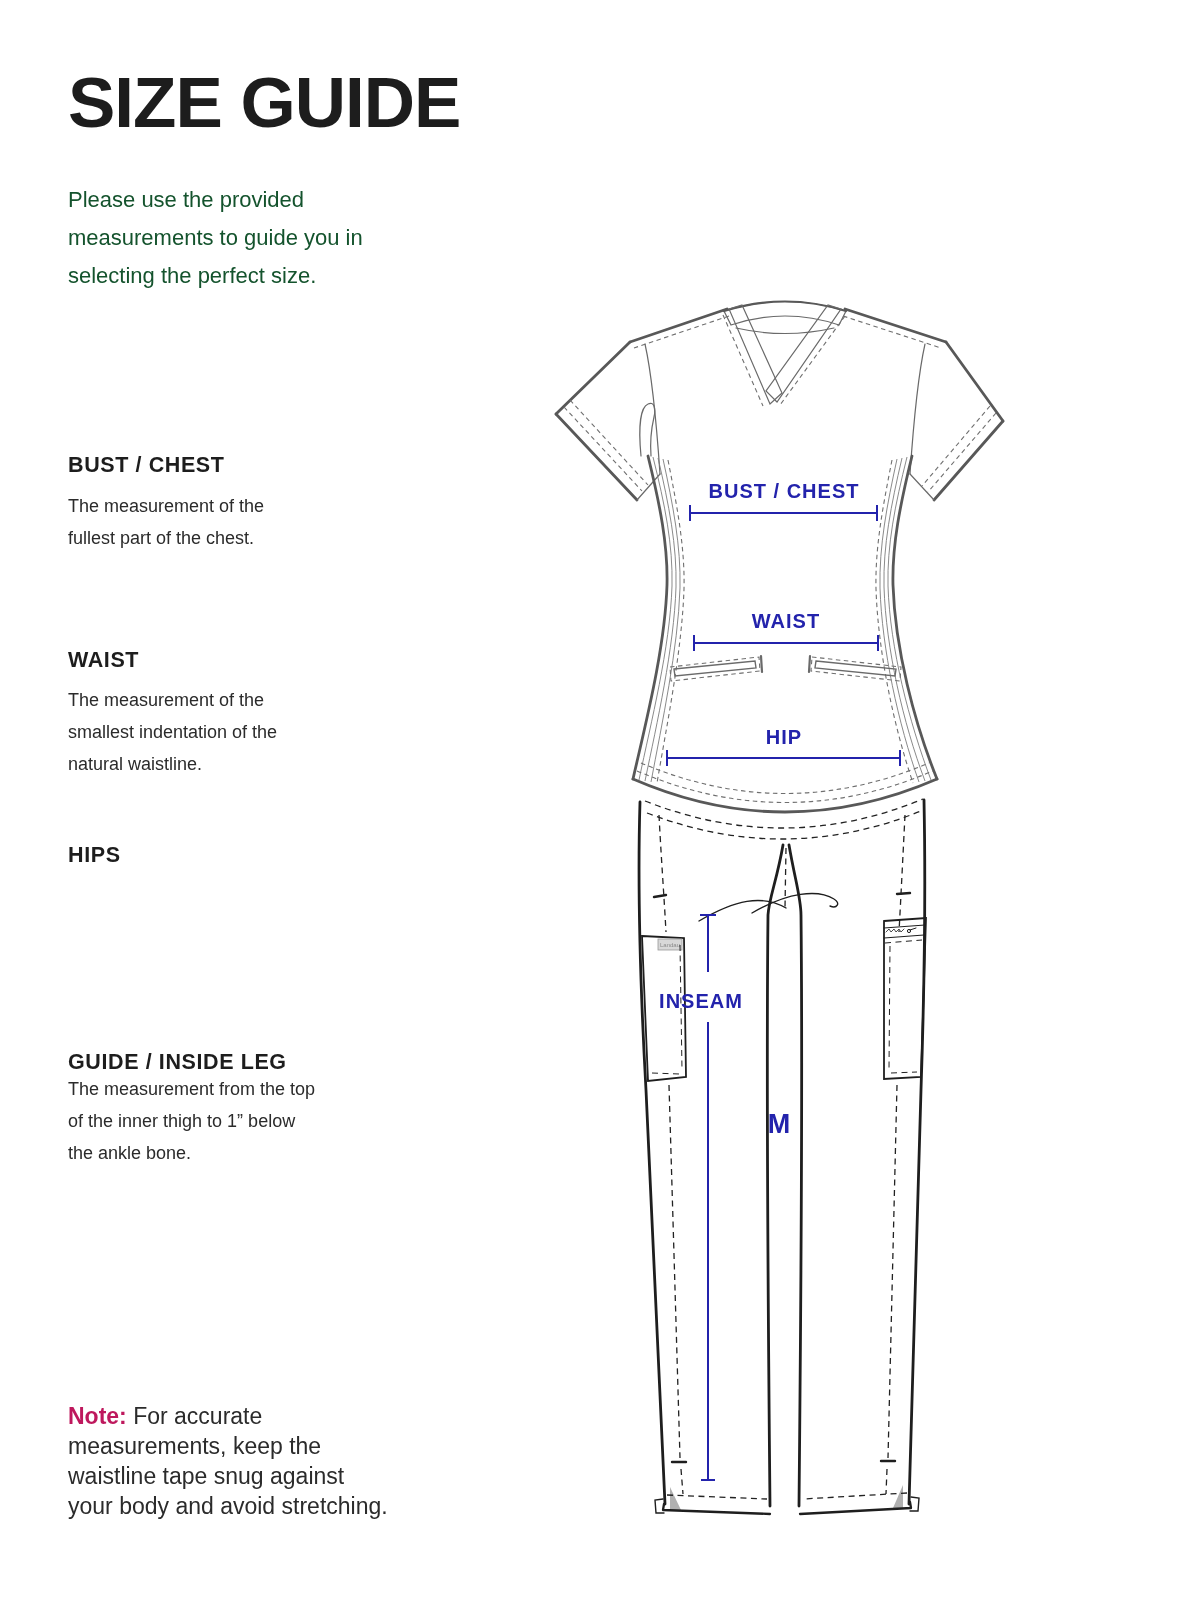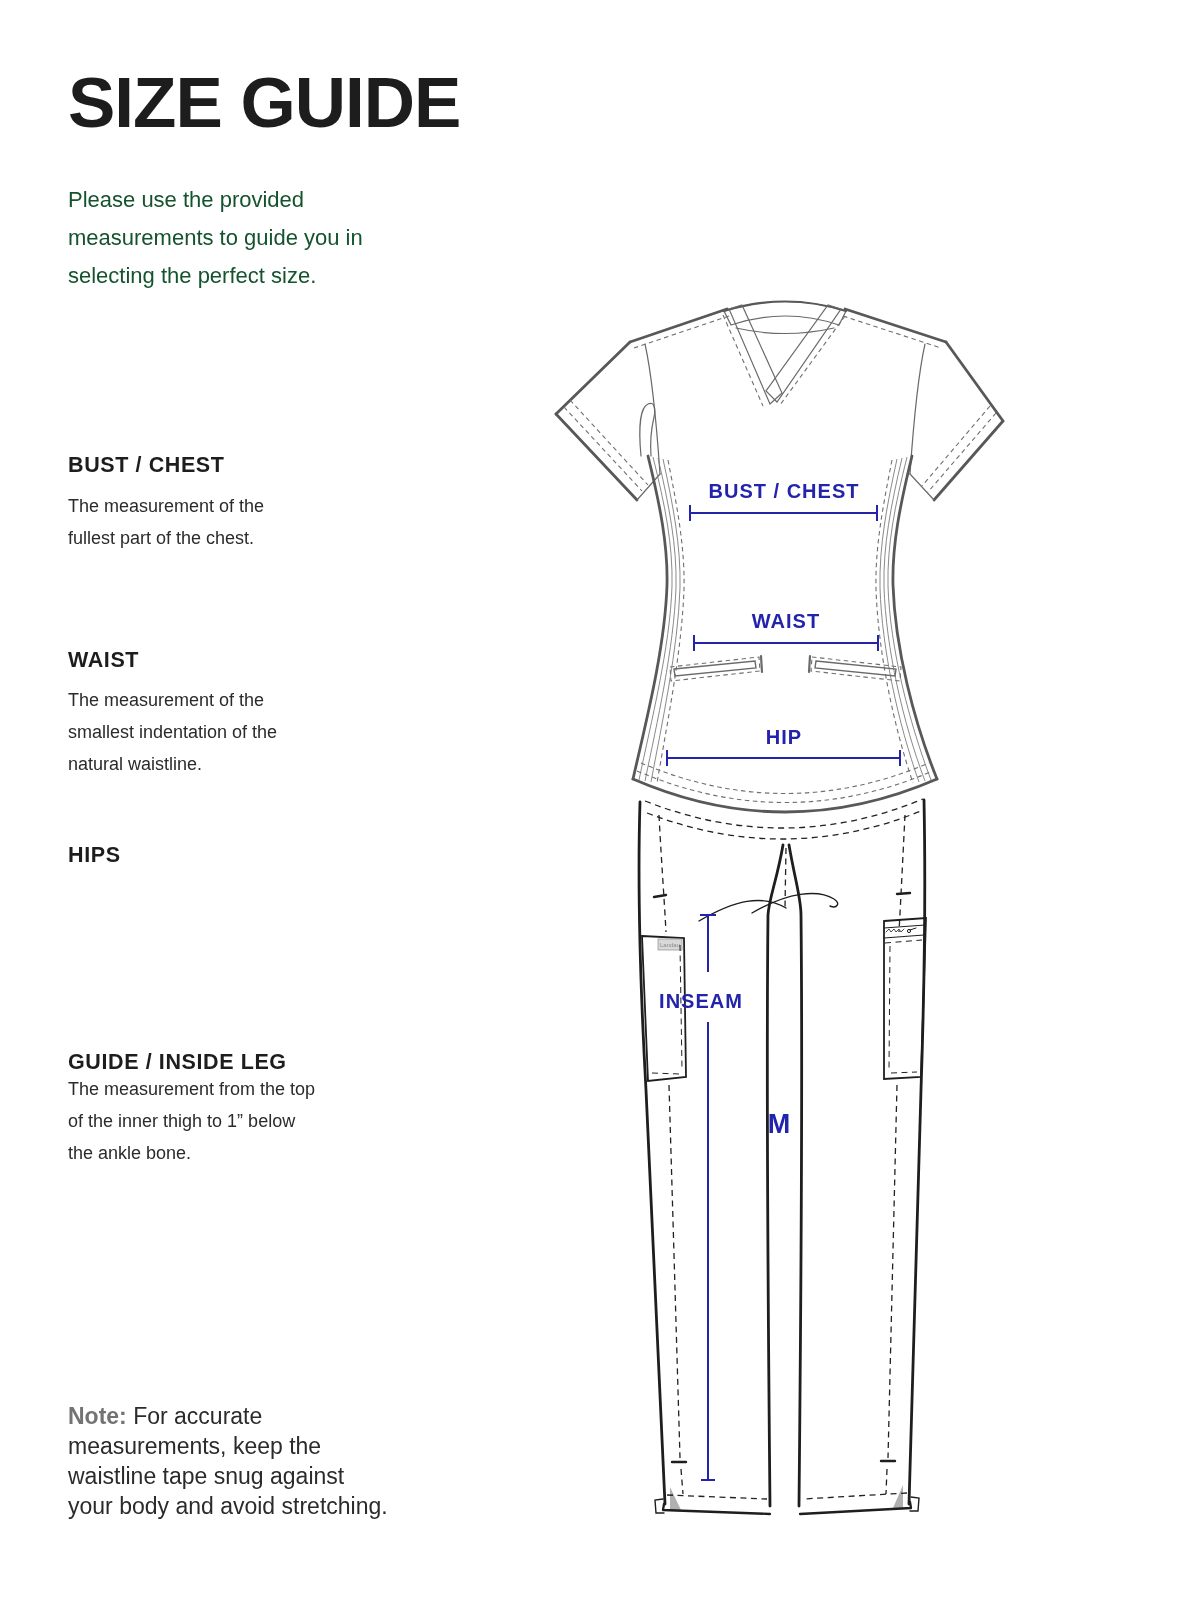--- a/index.html
+++ b/index.html
@@ -8,21 +8,21 @@
   .title{position:absolute;left:68px;top:62px;font-size:71px;font-weight:700;
          letter-spacing:-1px;color:#1d1d1d;white-space:nowrap;}
   .intro{position:absolute;left:68px;top:181px;font-size:22px;line-height:38px;
          color:#14532d;white-space:pre-line;}
   .sec-h{position:absolute;left:68px;font-size:21.5px;font-weight:700;
          letter-spacing:.6px;color:#1d1d1d;white-space:nowrap;}
   .sec-b{position:absolute;left:68px;font-size:18px;line-height:32px;color:#2b2b2b;
          white-space:pre-line;}
   .note{position:absolute;left:68px;top:1401px;font-size:23px;line-height:30px;
         color:#2b2b2b;white-space:pre-line;}
-  .note b{color:#737373;margin-top:47px;}
+  .note b{color:#be185d;margin-top:47px;}
   .diagram{position:absolute;left:540px;top:280px;width:470px;height:1250px;}
   
   .so{stroke:#585858;stroke-width:2.8;fill:none;stroke-linecap:round;stroke-linejoin:round;}
   .st{stroke:#6a6a6a;stroke-width:1.2;fill:none;stroke-linecap:round;}
   .sr{stroke:#7d7d7d;stroke-width:.9;fill:none;}
   .sd{stroke:#6f6f6f;stroke-width:1.1;fill:none;stroke-dasharray:4.5 3.5;}
   .po{stroke:#1e1e1e;stroke-width:2.8;fill:none;stroke-linecap:round;stroke-linejoin:round;}
   .pt{stroke:#1e1e1e;stroke-width:1.4;fill:none;stroke-linecap:round;}
   .pd{stroke:#222222;stroke-width:1.3;fill:none;stroke-dasharray:6 4.5;}
   .mline{stroke:#2323ac;stroke-width:2;fill:none;}

